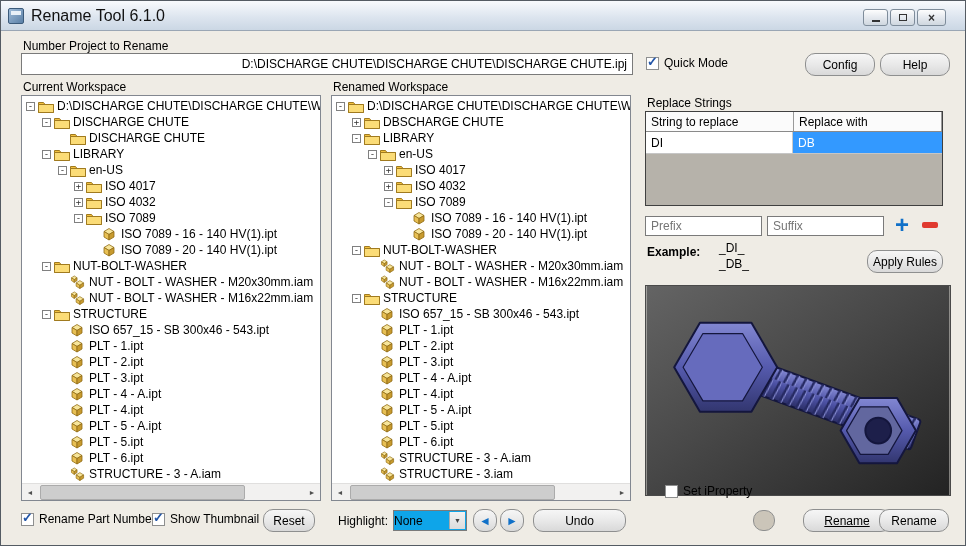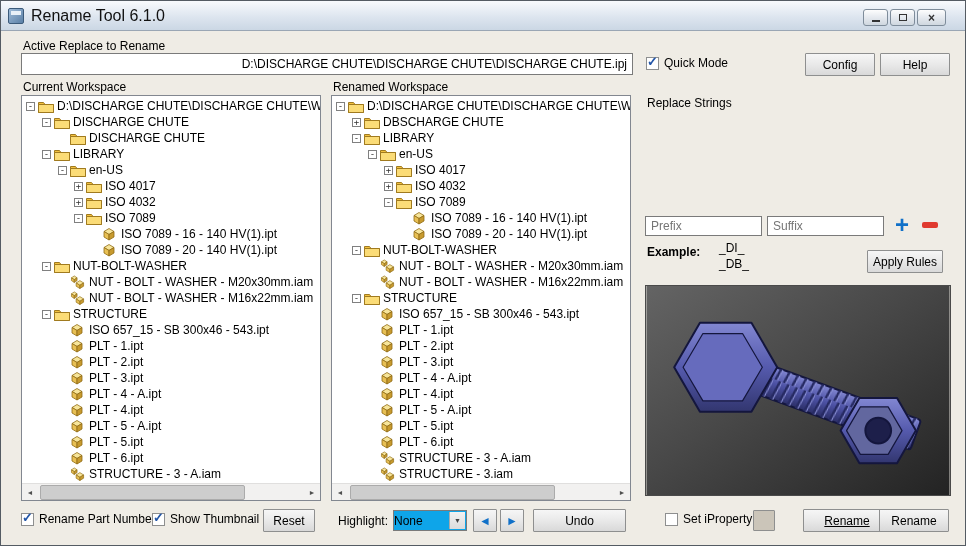--- a/index.html
+++ b/index.html
@@ -13,21 +13,21 @@
     background:linear-gradient(135deg,#9FBCD9,#5A7FA6);position:relative;}
   .app-icon::after{content:"";position:absolute;left:2px;top:2px;right:2px;height:4px;background:#E8F0F8;}
   .title-text{font-size:16px;color:#111;margin-left:7px;}
   .win-btn{position:absolute;top:8px;height:17px;border:1px solid #7E8C9A;border-radius:3px;
     background:linear-gradient(#FDFDFD,#E7EBF0 45%,#CFD7DF);display:flex;align-items:center;justify-content:center;color:#333;cursor:default;}
   .glyph-min{width:8px;height:2px;background:#333;margin-top:6px;}
   .glyph-max{width:8px;height:7px;border:1.5px solid #333;}
   .glyph-close{font-size:12px;font-weight:bold;line-height:1;}
   
   .lbl{position:absolute;font-size:12px;color:#000;white-space:nowrap;}
-  .btn{position:absolute;height:23px;border:1px solid #8E8F8F;border-radius:1px;
+  .btn{position:absolute;height:23px;border:1px solid #8E8F8F;border-radius:10px;
     background:linear-gradient(#F6F6F6,#E9E9E9 50%,#D9D9D9);font-size:12px;color:#000;
     display:flex;align-items:center;justify-content:center;cursor:default;}
   .textfield{position:absolute;background:#fff;border:1px solid #7A7A7A;font-size:12px;padding:8px 5px;color:#000;outline:none;}
   .checkbox{position:absolute;display:flex;align-items:center;gap:5px;font-size:12px;white-space:nowrap;}
   .cb-box{width:13px;height:13px;background:#fff;border:1px solid #8E8F8F;position:relative;flex:none;}
   .cb-mark{display:none;position:absolute;left:0px;top:-4px;color:#2456A8;font-size:13px;font-weight:bold;}
   .checkbox.checked .cb-mark{display:block;}
   
   .tree-panel{position:absolute;top:94px;width:300px;height:406px;background:#fff;border:1px solid #828790;overflow:hidden;}
   .tree-items{position:absolute;left:0;top:2px;right:0;bottom:17px;overflow:hidden;}
@@ -70,21 +70,21 @@
   <div class="win-btn" style="left:862px;width:25px;">
       <span class="glyph-min"></span>
     </div>
   <div class="win-btn" style="left:889px;width:25px;">
       <span class="glyph-max"></span>
     </div>
   <div class="win-btn" style="left:916px;width:29px;">
       <span class="glyph-close">×</span>
     </div>
 
-  <div class="lbl" style="left:22px;top:38px;">Active Replace to Rename</div>
+  <div class="lbl" style="left:22px;top:38px;">Number Project to Rename</div>
   <input class="textfield" style="left: 20px; top: 52px; width: 612px; height: 22px; text-align: right;" readonly="" value="D:\DISCHARGE CHUTE\DISCHARGE CHUTE\DISCHARGE CHUTE.ipj">
   <div class="checkbox checked" style="left:645px;top:55px;">
     <span class="cb-box">
         <span class="cb-mark">✓</span>
       </span>
     <span>Quick Mode</span>
   </div>
   <div class="btn" style="left:804px;top:52px;width:70px;">Config</div>
   <div class="btn" style="left:879px;top:52px;width:70px;">Help</div>
 
@@ -635,20 +635,32 @@
         </div>
       </div>
     <div class="hscroll">
       <div class="hs-btn" style="left:0;">◄</div>
       <div class="hs-thumb" style="left:18px;width:205px;"></div>
       <div class="hs-btn" style="right:0;">►</div>
     </div>
   </div>
 
   <div class="lbl" style="left:646px;top:95px;">Replace Strings</div>
+  <div class="rs-table">
+    <div class="rs-header">
+      <div class="rs-hcell">String to replace</div>
+      <div class="rs-hcell">Replace with</div>
+    </div>
+    <div>
+        <div class="rs-row">
+          <div class="rs-cell">DI</div>
+          <div class="rs-cell selected">DB</div>
+        </div>
+      </div>
+  </div>
   <input class="textfield" style="left: 766px; top: 215px; width: 117px; height: 20px;" placeholder="Suffix">
   <input class="textfield" style="left: 644px; top: 215px; width: 117px; height: 20px;" placeholder="Prefix">
   <div class="flatbtn" style="left:888px;top:210px;width:26px;height:28px;font-size:24px;font-weight:bold;color:#1070C8;">
       <span>+</span>
     </div>
   <div class="flatbtn" style="left:916px;top:210px;width:26px;height:28px;">
       <span style="display:block;width:16px;height:6px;background:#E03A2F;border-radius:2px;"></span>
     </div>
 
   <div class="lbl" style="left:646px;top:244px;font-weight:bold;">Example:</div>
@@ -712,21 +724,21 @@
     <span>None</span>
     <span class="combo-arrow">▼</span>
   </div>
   <div class="btn" style="left:472px;top:508px;width:24px;color:#1070C8;">
       <span>◄</span>
     </div>
   <div class="btn" style="left:499px;top:508px;width:24px;color:#1070C8;">
       <span>►</span>
     </div>
   <div class="btn" style="left:532px;top:508px;width:93px;">Undo</div>
-  <div class="checkbox" style="left:664px;top:511px;">
+  <div class="checkbox" style="left:664px;top:483px;">
     <span class="cb-box"></span>
     <span>Set iProperty</span>
   </div>
   <div class="btn" style="left:752px;top:509px;width:22px;height:21px;background:#CBC5B9;"></div>
   <div class="btn" style="left:802px;top:508px;width:88px;text-decoration:underline;">Rename</div>
   <div class="btn" style="left:878px;top:508px;width:70px;">Rename</div>
 
 </div>
 
 </body></html>

